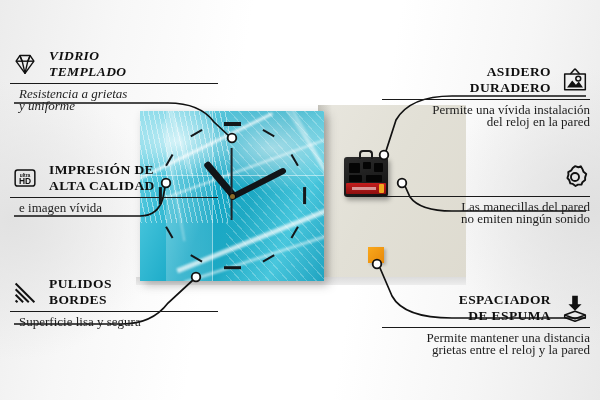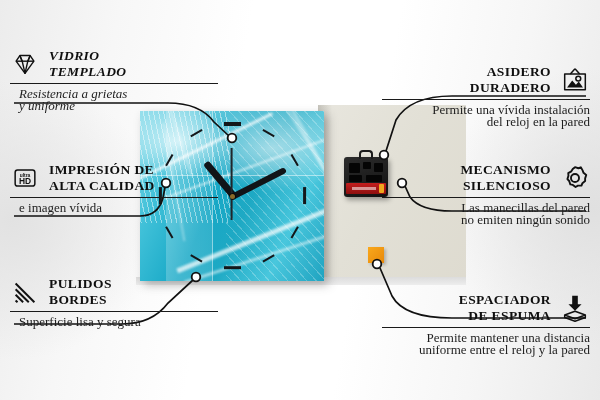--- a/index.html
+++ b/index.html
@@ -317,24 +317,20 @@
   </div>
 
   <div class="callout right" style="top:162px;">
     <div class="co-head">
       <svg class="co-icon" viewBox="0 0 32 32">
         <g fill="none" stroke="#111" stroke-width="2" stroke-linejoin="round">
           <path d="M16,4.5 l3.6,1.1 2.6,-1.0 1.9,3.3 1.0,2.6 2.9,2.3 -1.2,3.6 0,2.8 -2.9,2.3 -1.0,2.6 -3.8,0.1 -2.5,1.4 -2.9,-2.2 -2.7,-0.6 -1.2,-3.6 -1.9,-2.0 1.1,-3.6 -0.2,-2.8 3.3,-1.9 1.5,-2.4 Z"></path>
           <circle cx="16" cy="16" r="4.3"></circle>
         </g>
       </svg>
-      <div>
-        <div class="co-title">MECANISMO</div>
-        <div class="co-title">SILENCIOSO</div>
-      </div>
     </div>
     <div class="co-rule"></div>
     <div class="co-sub">Las manecillas del pared</div>
     <div class="co-sub">no emiten ningún sonido</div>
   </div>
 
   <div class="callout right" style="top:292px;">
     <div class="co-head">
       <svg class="co-icon" viewBox="0 0 32 32">
         <path d="M13,3 h6 v9 h4 l-7,7 -7,-7 h4 Z" fill="#111"></path>
@@ -343,16 +339,16 @@
           <path d="M5,23.5 v2.6 L16,30.2 L27,26.1 v-2.6"></path>
         </g>
       </svg>
       <div>
         <div class="co-title">ESPACIADOR</div>
         <div class="co-title">DE ESPUMA</div>
       </div>
     </div>
     <div class="co-rule"></div>
     <div class="co-sub">Permite mantener una distancia</div>
-    <div class="co-sub">uniforme entre el reloj y la pared</div>
+    <div class="co-sub">grietas entre el reloj y la pared</div>
   </div>
 
 </div>
 
 </body></html>

